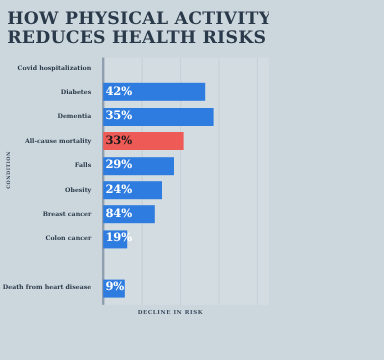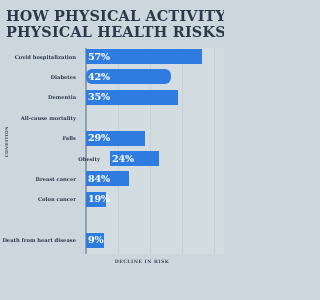--- a/index.html
+++ b/index.html
@@ -140,68 +140,68 @@
     box-sizing:border-box;
   }
 </style>
 </head>
 <body>
 
 <div id="infographic">
 
   <div id="title-block">
     <div class="title-line">HOW PHYSICAL ACTIVITY</div>
-    <div class="title-line">PHYSICAL HEALTH RISKS</div>
+    <div class="title-line">REDUCES HEALTH RISKS</div>
   </div>
 
   <div id="plot">
     <div id="plot-inner">
       <div class="gridline" style="left:32px;"></div>
       <div class="gridline" style="left:64px;"></div>
       <div class="gridline" style="left:96px;"></div>
       <div class="gridline" style="left:128px;"></div>
     </div>
     <div id="axis-baseline"></div>
     <div id="rows">
         <div class="row" style="top: 3px;">
           <div class="cat-label">Covid hospitalization</div>
-          <div class="bar-wrap">
-            <div class="bar" style="width: 115.754px;">
-              <span class="bar-value">57%</span>
-            </div>
-          </div>
         </div>
         <div class="row" style="top: 23.4px;">
           <div class="cat-label">Diabetes</div>
           <div class="bar-wrap">
-            <div class="bar" style="width: 85.2923px; border-radius: 6px;">
+            <div class="bar" style="width: 85.2923px;">
               <span class="bar-value">42%</span>
             </div>
           </div>
         </div>
         <div class="row" style="top: 43.8px;">
           <div class="cat-label">Dementia</div>
           <div class="bar-wrap">
             <div class="bar" style="width: 92px;">
               <span class="bar-value">35%</span>
             </div>
           </div>
         </div>
         <div class="row" style="top: 64.2px;">
           <div class="cat-label">All-cause mortality</div>
+          <div class="bar-wrap">
+            <div class="bar highlight" style="width: 67.0154px;">
+              <span class="bar-value">33%</span>
+            </div>
+          </div>
         </div>
         <div class="row" style="top: 84.6px;">
           <div class="cat-label">Falls</div>
           <div class="bar-wrap">
             <div class="bar" style="width: 59px;">
               <span class="bar-value">29%</span>
             </div>
           </div>
         </div>
-        <div class="row" style="top: 105px; padding-left: 24px;">
+        <div class="row" style="top: 105px;">
           <div class="cat-label">Obesity</div>
           <div class="bar-wrap">
             <div class="bar" style="width: 48.7385px;">
               <span class="bar-value">24%</span>
             </div>
           </div>
         </div>
         <div class="row" style="top: 125.4px;">
           <div class="cat-label">Breast cancer</div>
           <div class="bar-wrap">

